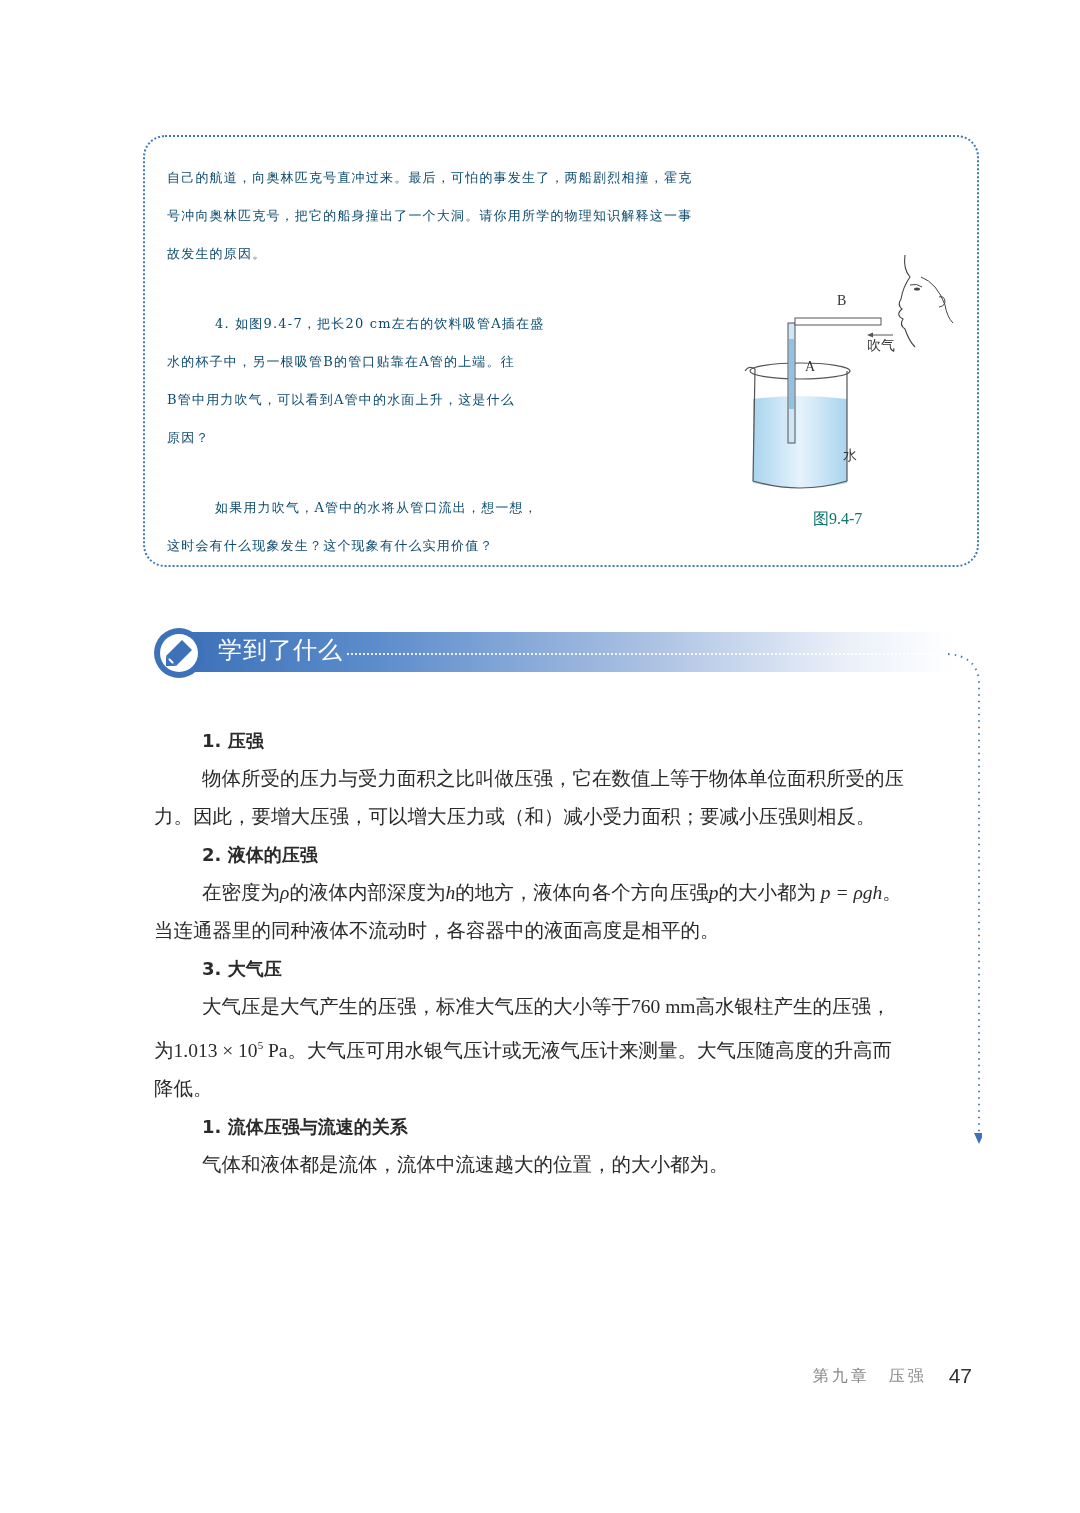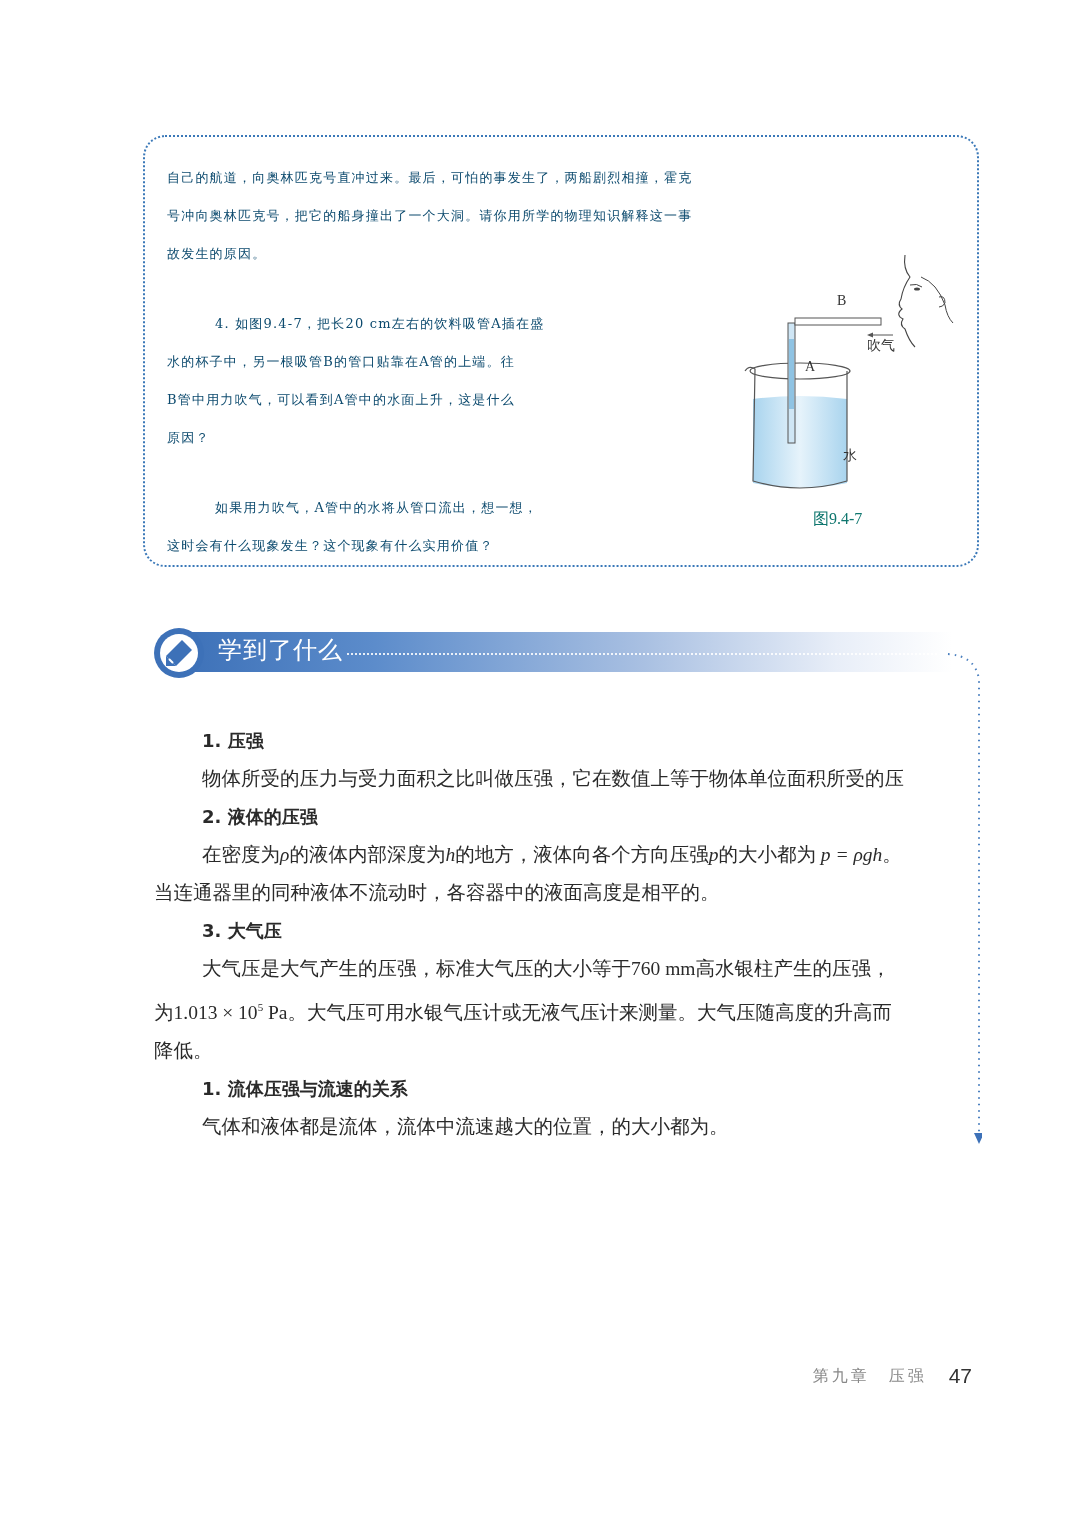--- a/index.html
+++ b/index.html
@@ -115,20 +115,21 @@
 </div>
 
 <svg class="flow-line" viewBox="0 0 36 492">
   <path d="M2 2 Q30 4 33 28 L33 480" fill="none" stroke="#4a7fbf" stroke-width="2" stroke-dasharray="1.5 5"></path>
   <polygon points="28,481 38,481 33,492" fill="#3d71b8"></polygon>
 </svg>
 
 <div class="summary">
   <div class="sum-heading">1. 压强</div>
   <div class="sum-line sum-ind">物体所受的压力与受力面积之比叫做压强，它在数值上等于物体单位面积所受的压</div>
+  <div class="sum-line">力。因此，要增大压强，可以增大压力或（和）减小受力面积；要减小压强则相反。</div>
 
   <div class="sum-heading">2. 液体的压强</div>
   <div class="sum-line sum-ind"><span>在密度为</span><span class="ital">ρ</span><span>的液体内部深度为</span><span class="ital">h</span><span>的地方，液体向各个方向压强</span><span class="ital">p</span><span>的大小都为 </span><span class="ital">p = ρgh</span><span>。</span></div>
   <div class="sum-line">当连通器里的同种液体不流动时，各容器中的液面高度是相平的。</div>
 
   <div class="sum-heading">3. 大气压</div>
   <div class="sum-line sum-ind">大气压是大气产生的压强，标准大气压的大小等于760 mm高水银柱产生的压强，</div>
   <div class="sum-line"><span>为1.013 × 10</span><sup>5</sup><span> Pa。大气压可用水银气压计或无液气压计来测量。大气压随高度的升高而</span></div>
   <div class="sum-line">降低。</div>
 

